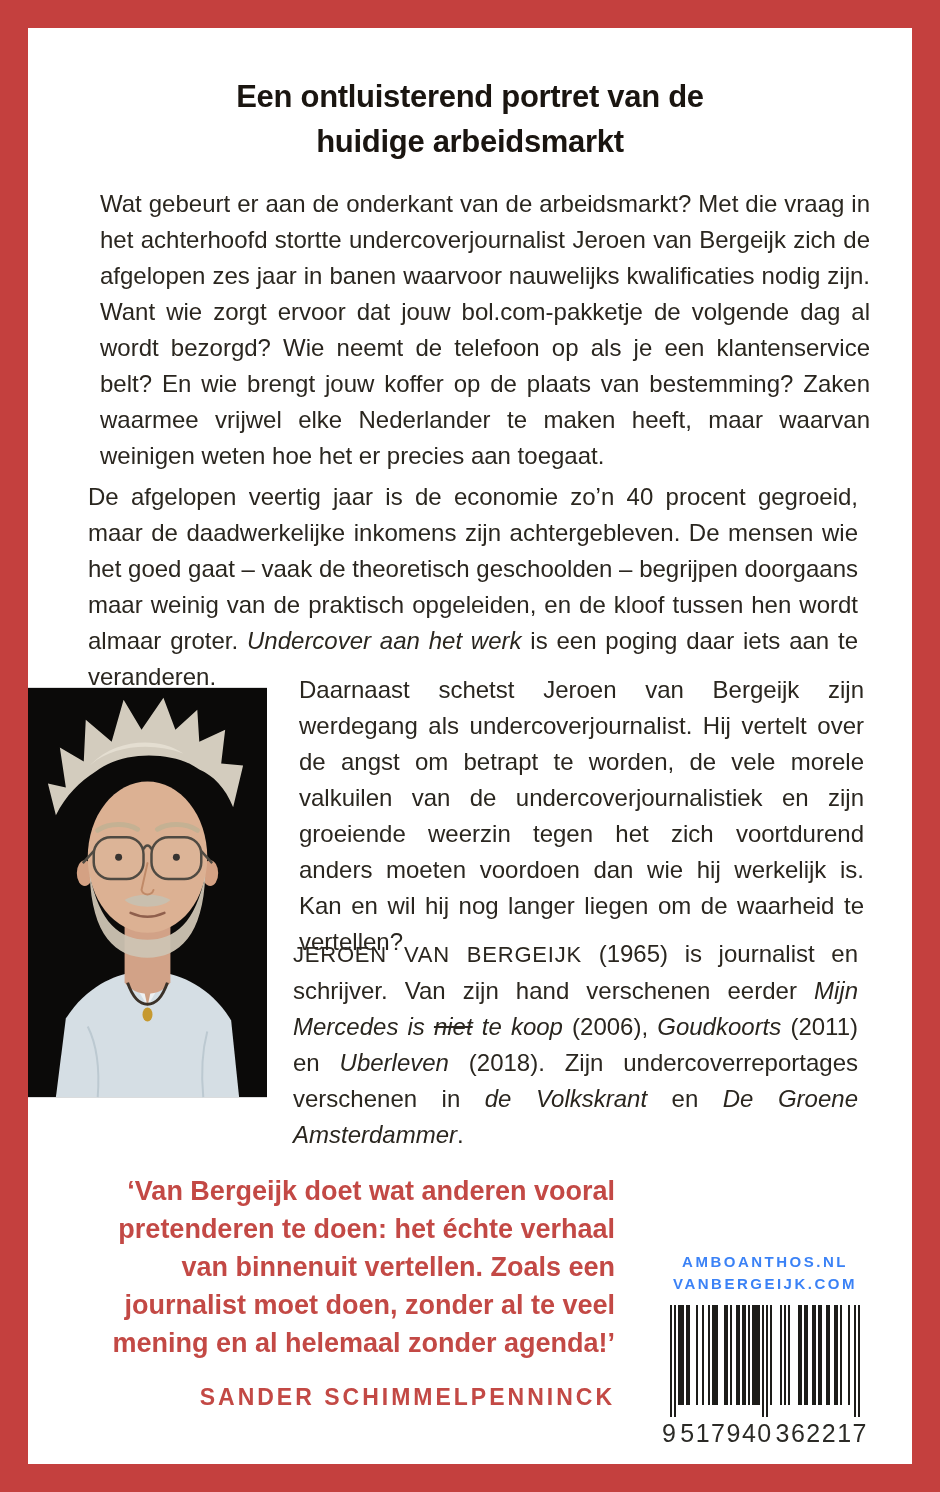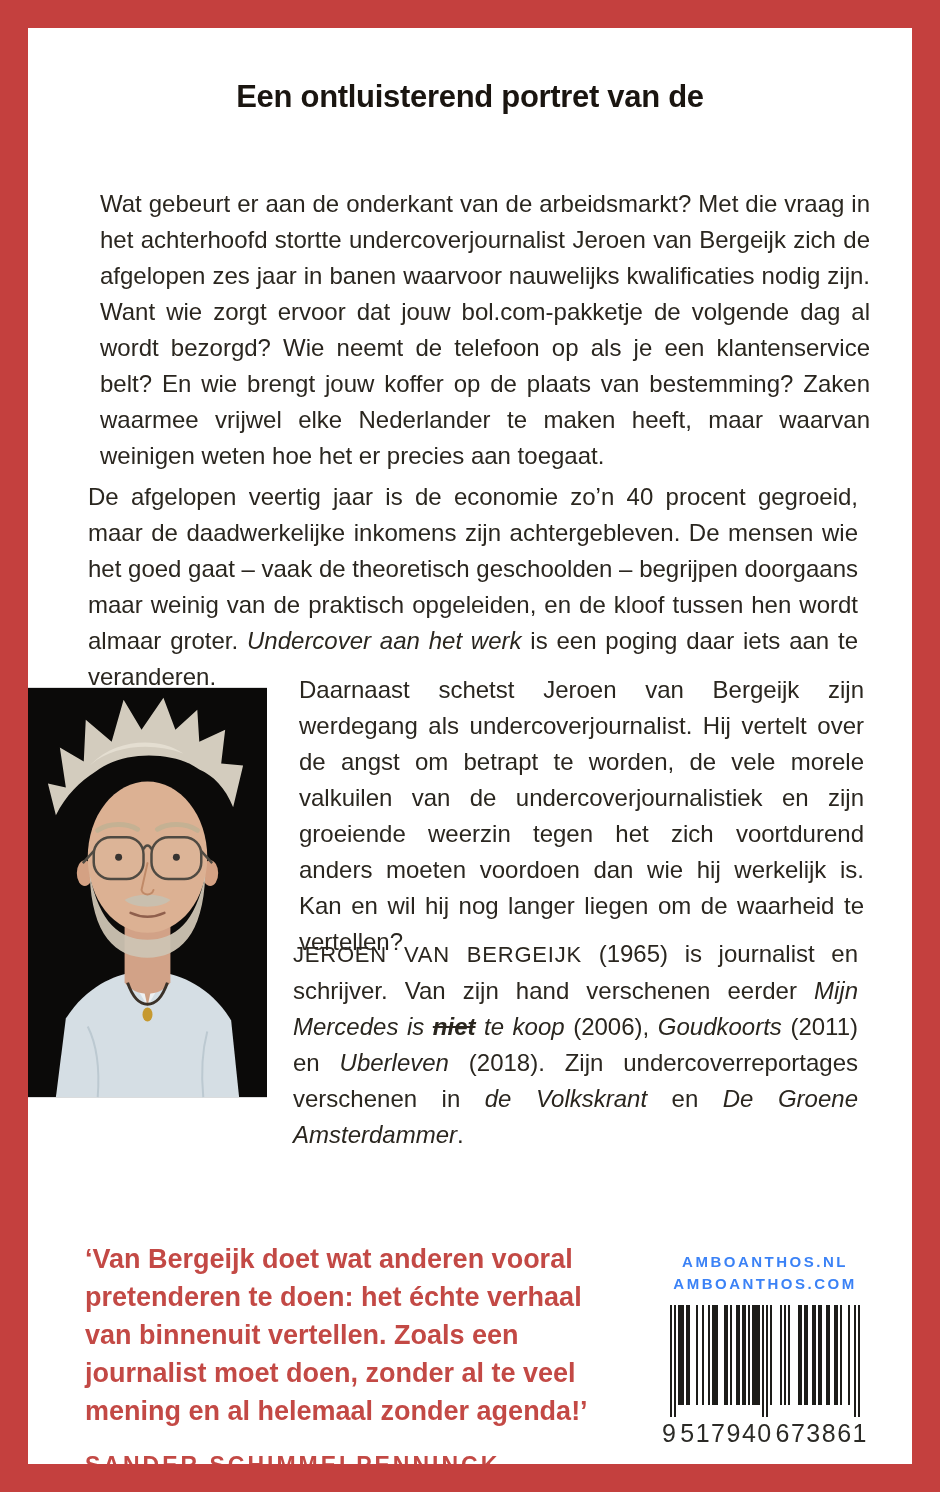--- a/index.html
+++ b/index.html
@@ -36,29 +36,29 @@
     font-size:24px;line-height:36px;
     color:var(--body-color);
     text-align:justify;
     hyphens:none;
   }
   .p1{top:186px;left:100px;width:770px;}
   .p2{top:479px;left:88px;width:770px;}
   .p3{top:672px;left:299px;width:565px;}
   .bio{top:936px;left:293px;width:565px;}
   .italic{font-style:italic;}
-  .strike{font-style:italic;text-decoration:line-through;font-weight:bold;}
+  .strike{font-style:italic;text-decoration:line-through;}
   .smallcaps{font-size:22px;letter-spacing:0.8px;}
   .photo{
     position:absolute;left:28px;top:687px;width:239px;height:411px;
     line-height:0;
   }
   .quote{
-    position:absolute;top:1240px;left:85px;width:530px;
-    text-align:left;
+    position:absolute;top:1172px;left:85px;width:530px;
+    text-align:right;
     color:var(--quote-red);
   }
   .quote-text{
     font-size:27px;line-height:38px;font-weight:600;
   }
   .quote-attr{
     margin-top:20px;
     font-size:23px;line-height:30px;font-weight:600;
     letter-spacing:3px;
   }
@@ -85,20 +85,21 @@
   }
 </style>
 </head>
 <body>
 
 <div class="page">
   <div class="frame"></div>
 
   <div class="tagline">
     <div>Een ontluisterend portret van de</div>
+    <div>huidige arbeidsmarkt</div>
   </div>
 
   <div class="bodytext p1">Wat gebeurt er aan de onderkant van de arbeidsmarkt? Met die vraag in het achterhoofd stortte undercoverjournalist Jeroen van Bergeijk zich de afgelopen zes jaar in banen waarvoor nauwelijks kwalificaties nodig zijn. Want wie zorgt ervoor dat jouw bol.com-pakketje de volgende dag al wordt bezorgd? Wie neemt de telefoon op als je een klantenservice belt? En wie brengt jouw koffer op de plaats van bestemming? Zaken waarmee vrijwel elke Nederlander te maken heeft, maar waarvan weinigen weten hoe het er precies aan toegaat.</div>
 
   <div class="bodytext p2"><span>De afgelopen veertig jaar is de economie zo’n 40 procent gegroeid, maar de daadwerkelijke inkomens zijn achtergebleven. De mensen wie het goed gaat – vaak de theoretisch geschoolden – begrijpen doorgaans maar weinig van de praktisch opgeleiden, en de kloof tussen hen wordt almaar groter. </span><span class="italic">Undercover aan het werk</span><span> is een poging daar iets aan te veranderen.</span></div>
 
   <div class="photo">
     <svg width="239" height="411" viewBox="0 0 240 411" xmlns="http://www.w3.org/2000/svg">
       <rect width="240" height="411" fill="#0b0a09"></rect>
 
@@ -150,21 +151,21 @@
 
   <div class="bodytext bio"><span class="smallcaps">JEROEN VAN BERGEIJK</span><span> (1965) is journalist en schrijver. Van zijn hand verschenen eerder </span><span class="italic">Mijn Mercedes is </span><span class="strike">niet</span><span class="italic"> te koop</span><span> (2006), </span><span class="italic">Goudkoorts</span><span> (2011) en </span><span class="italic">Uberleven</span><span> (2018). Zijn undercoverreportages verschenen in </span><span class="italic">de Volkskrant</span><span> en </span><span class="italic">De Groene Amsterdammer</span><span>.</span></div>
 
   <div class="quote">
     <div class="quote-text">‘Van Bergeijk doet wat anderen vooral pretenderen te doen: het échte verhaal van binnenuit vertellen. Zoals een journalist moet doen, zonder al te veel mening en al helemaal zonder agenda!’</div>
     <div class="quote-attr">SANDER SCHIMMELPENNINCK</div>
   </div>
 
   <div class="pubcol">
     <div class="site">AMBOANTHOS.NL</div>
-    <div class="site">AMBOANTHOS.COM</div>
+    <div class="site">VANBERGEIJK.COM</div>
     <div class="barcode">
         <div class="module bar guard"></div>
         <div class="module guard"></div>
         <div class="module bar guard"></div>
         <div class="module"></div>
         <div class="module bar"></div>
         <div class="module bar"></div>
         <div class="module bar"></div>
         <div class="module"></div>
         <div class="module bar"></div>
@@ -251,16 +252,16 @@
         <div class="module bar"></div>
         <div class="module"></div>
         <div class="module"></div>
         <div class="module bar guard"></div>
         <div class="module guard"></div>
         <div class="module bar guard"></div>
       </div>
     <div class="isbn">
       <span>9</span>
       <span>517940</span>
-      <span>673861</span>
+      <span>362217</span>
     </div>
   </div>
 </div>
 
 </body></html>

